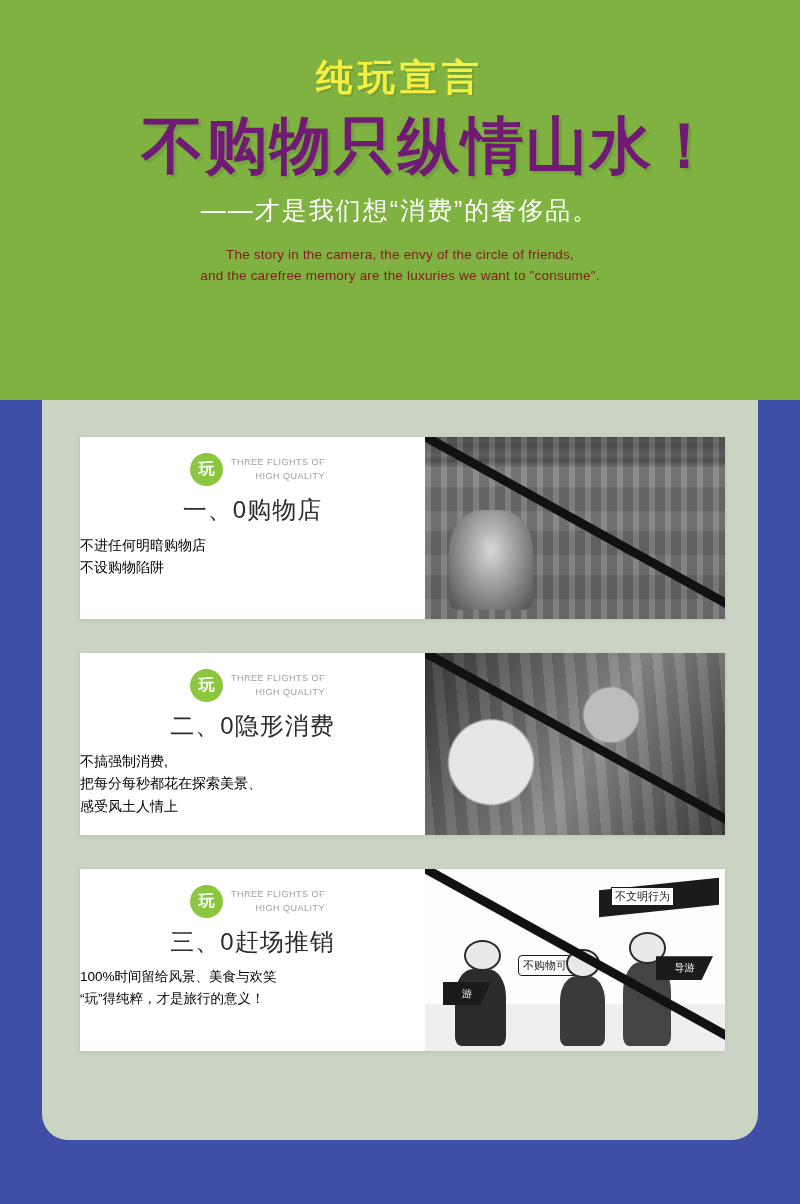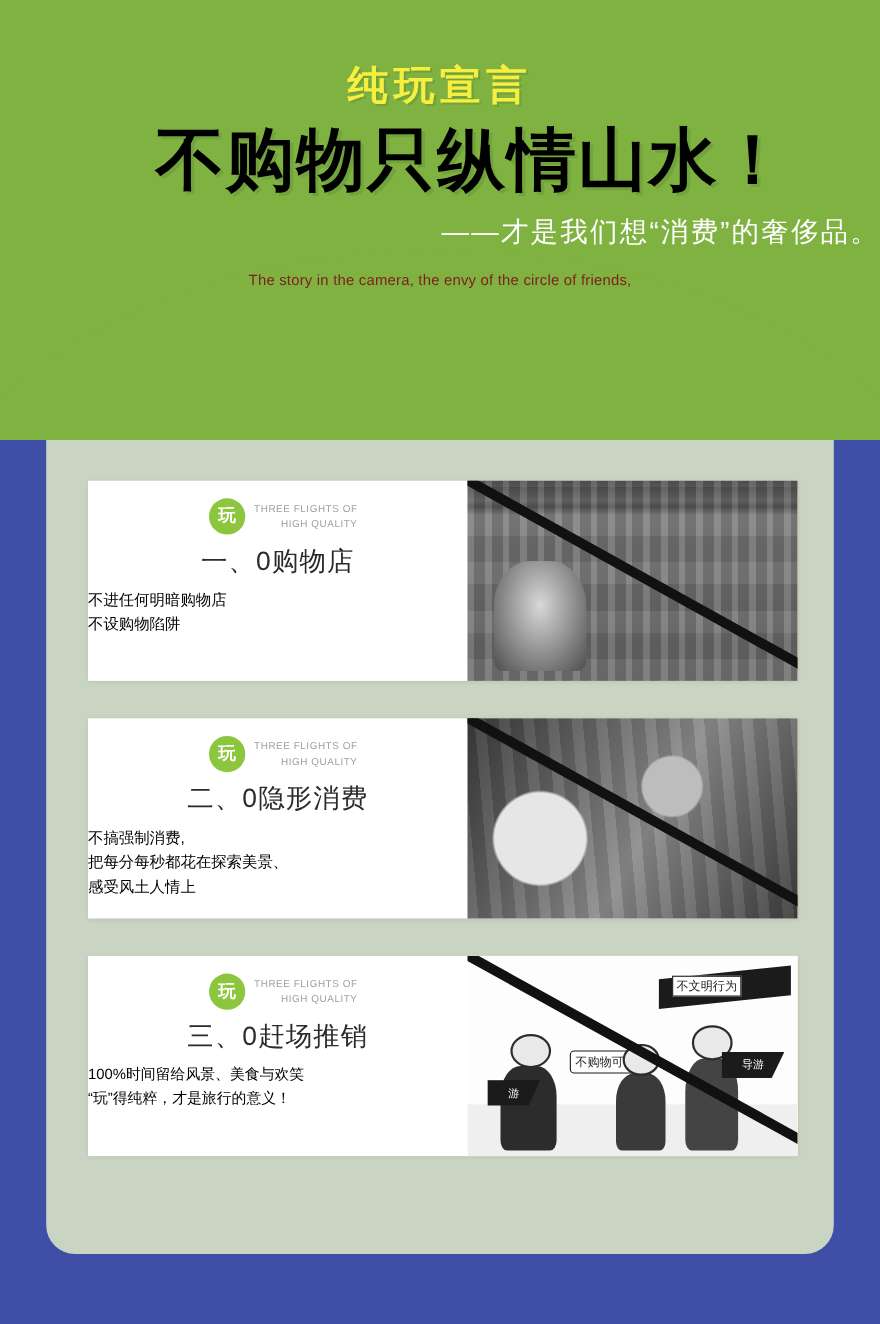--- a/index.html
+++ b/index.html
@@ -44,40 +44,39 @@
     font-weight: bold;
     color: #f6ef3f;
     letter-spacing: 5px;
     line-height: 1.1;
     text-shadow: 2px 2px 0 rgba(90,130,50,0.35);
   }
   .hero-title-big {
     margin: 14px 0 0 17px;
     font-size: 62px;
     font-weight: bold;
-    color: #000000;
+    color: #701a75;
     letter-spacing: 2px;
     line-height: 1.05;
     text-shadow: 3px 3px 0 rgba(90,130,50,0.30);
     padding-left: 42px;
   }
   .hero-sub1 {
     margin: 24px 0 0 0;
     font-size: 25px;
     color: #ffffff;
     letter-spacing: 2px;
     font-weight: normal;
   }
   .hero-sub2 {
     margin: 16px 0 0 0;
     font-size: 25px;
     color: #ffffff;
     letter-spacing: 2px;
     font-weight: normal;
-    text-align: right;
   }
   .hero-en {
     margin: 18px 0 0 0;
     font-size: 13.5px;
     color: #7f1d1d;
     line-height: 1.55;
     letter-spacing: 0.2px;
   }
 
   
@@ -320,20 +319,21 @@
   <div class="hero">
     <div class="hero-curve"></div>
     <div class="hero-curve-inner"></div>
     <div class="hero-inner">
       <div class="hero-content">
         <h2 class="hero-title-small">纯玩宣言</h2>
         <h1 class="hero-title-big">不购物只纵情山水！</h1>
         <p class="hero-sub2">——才是我们想“消费”的奢侈品。</p>
         <p class="hero-en">
           <span>The story in the camera, the envy of the circle of friends,</span><br>
+          <span>and the carefree memory are the luxuries we want to "consume".</span>
         </p>
       </div>
     </div>
   </div>
 
   <div class="card card1">
     <div class="card-left">
       <div class="badge-row">
         <div class="badge">玩</div>
         <div class="badge-en">

